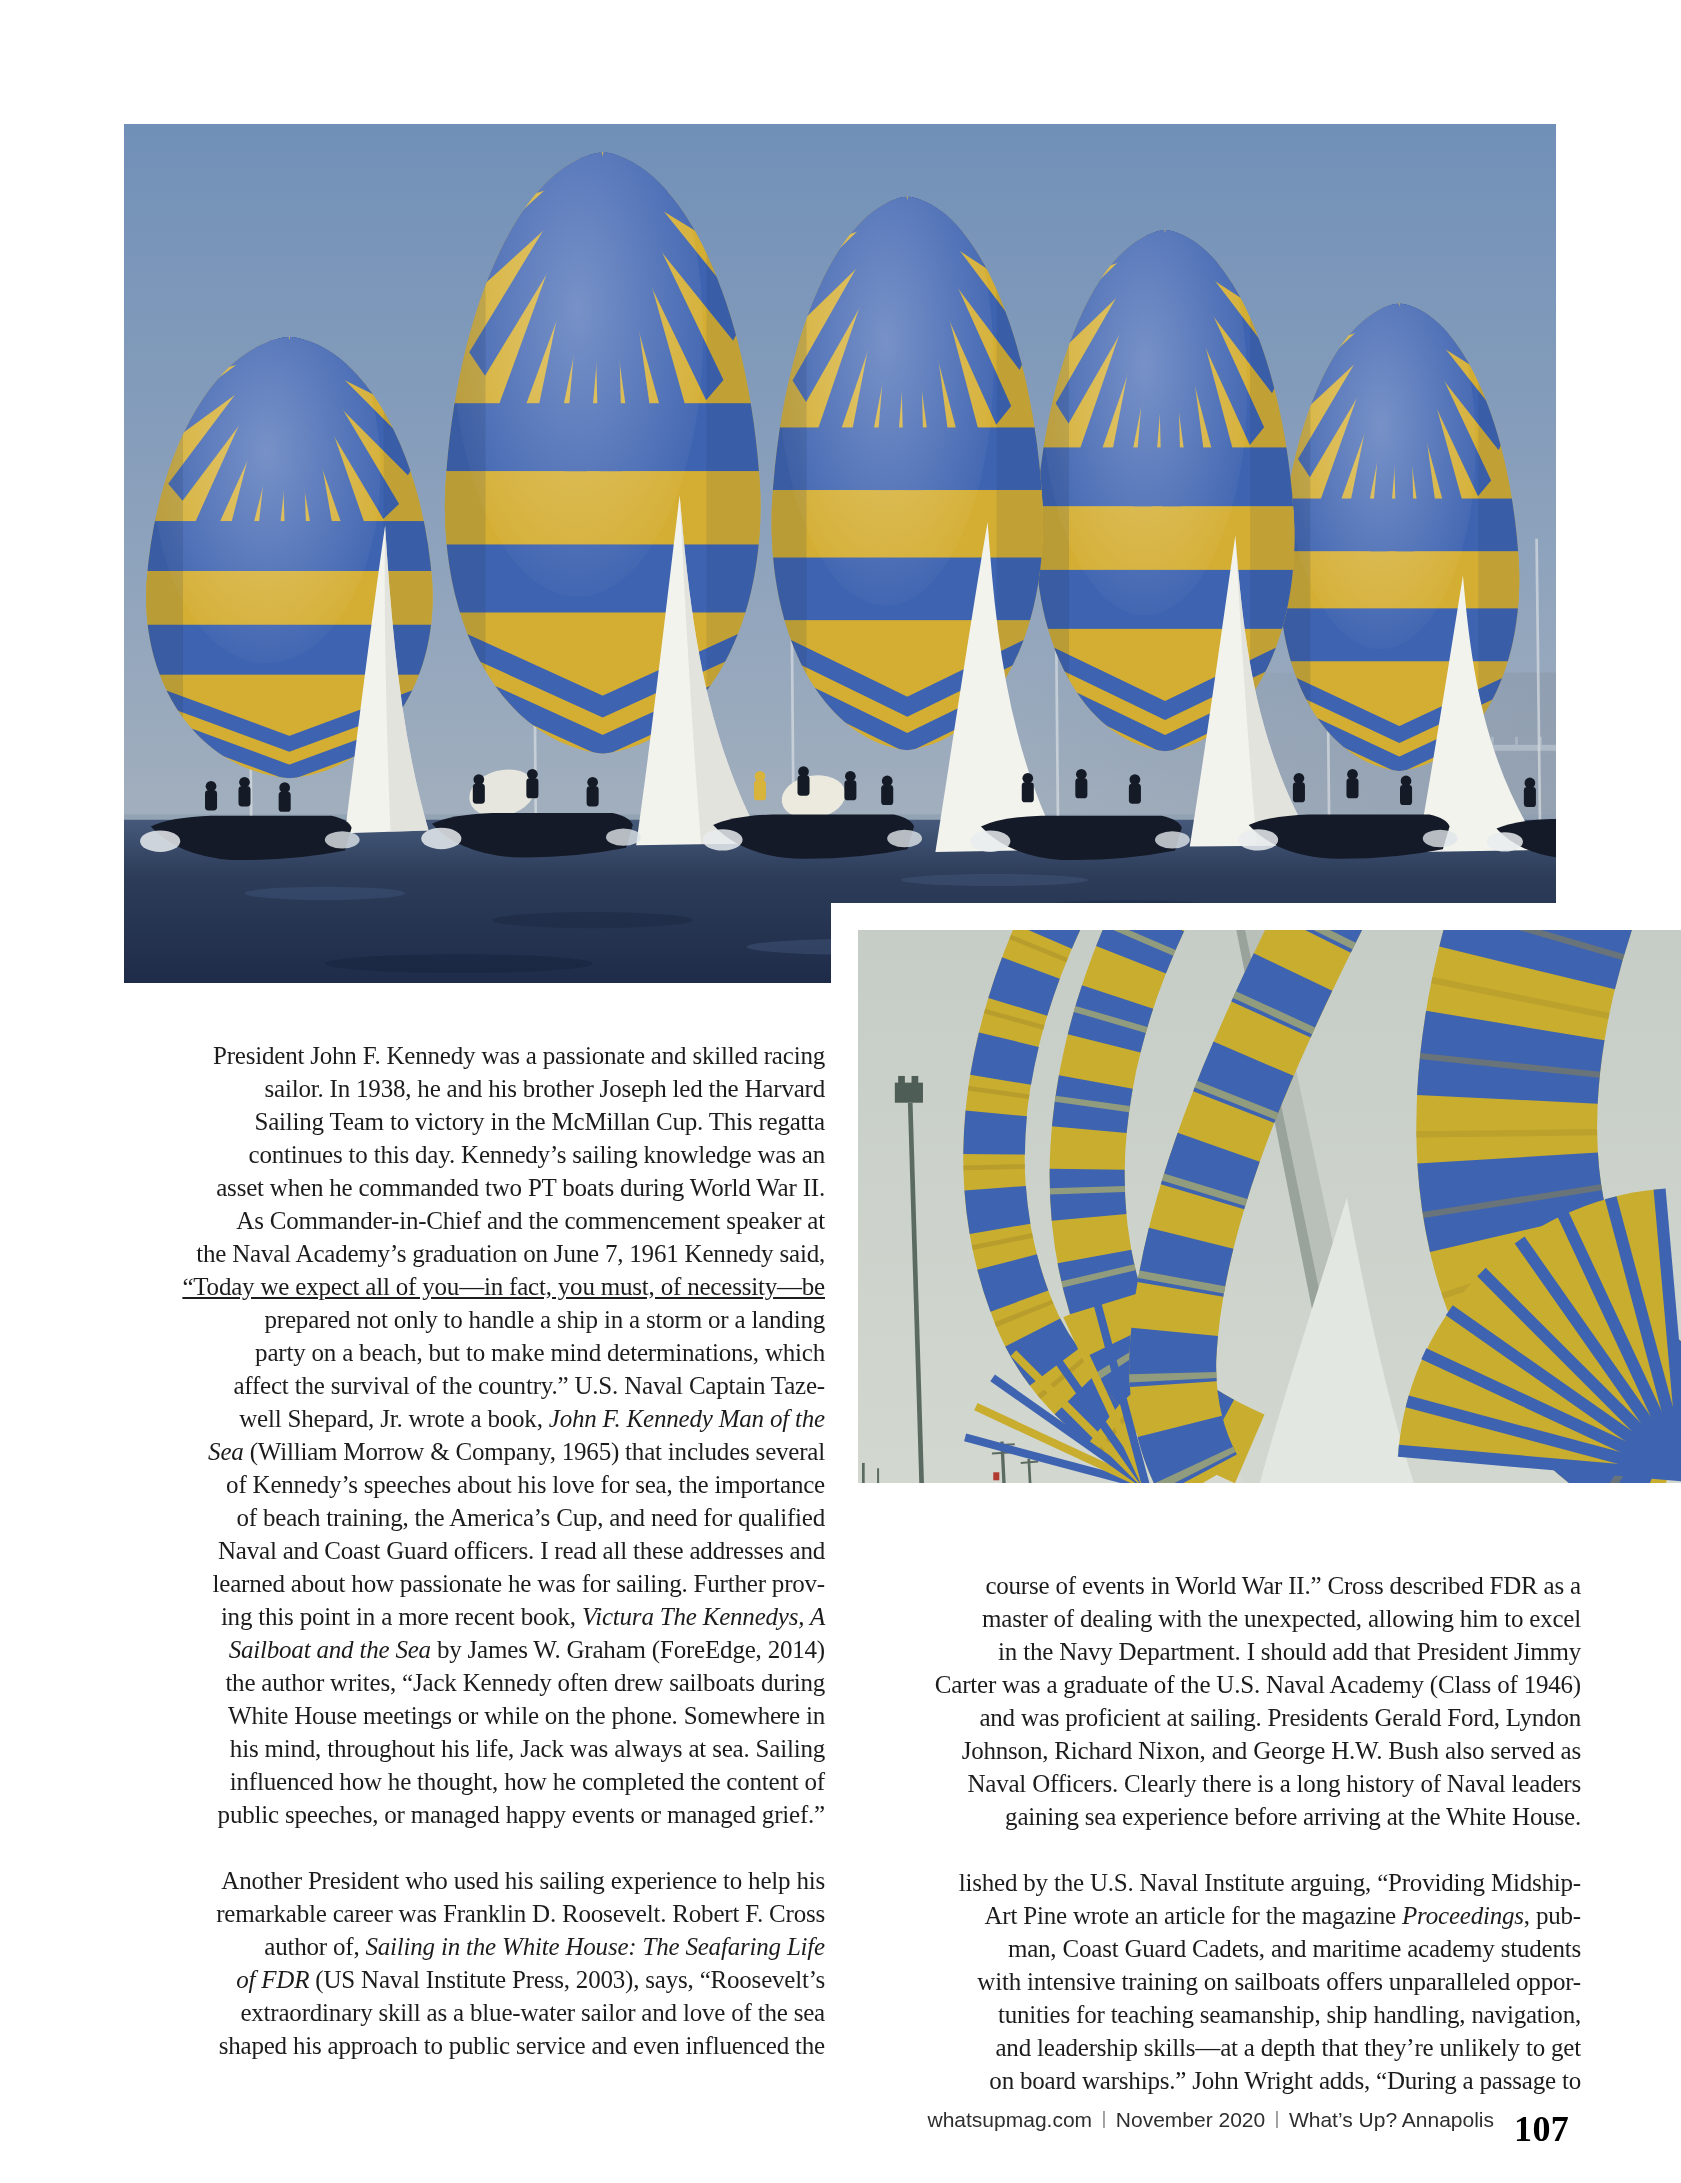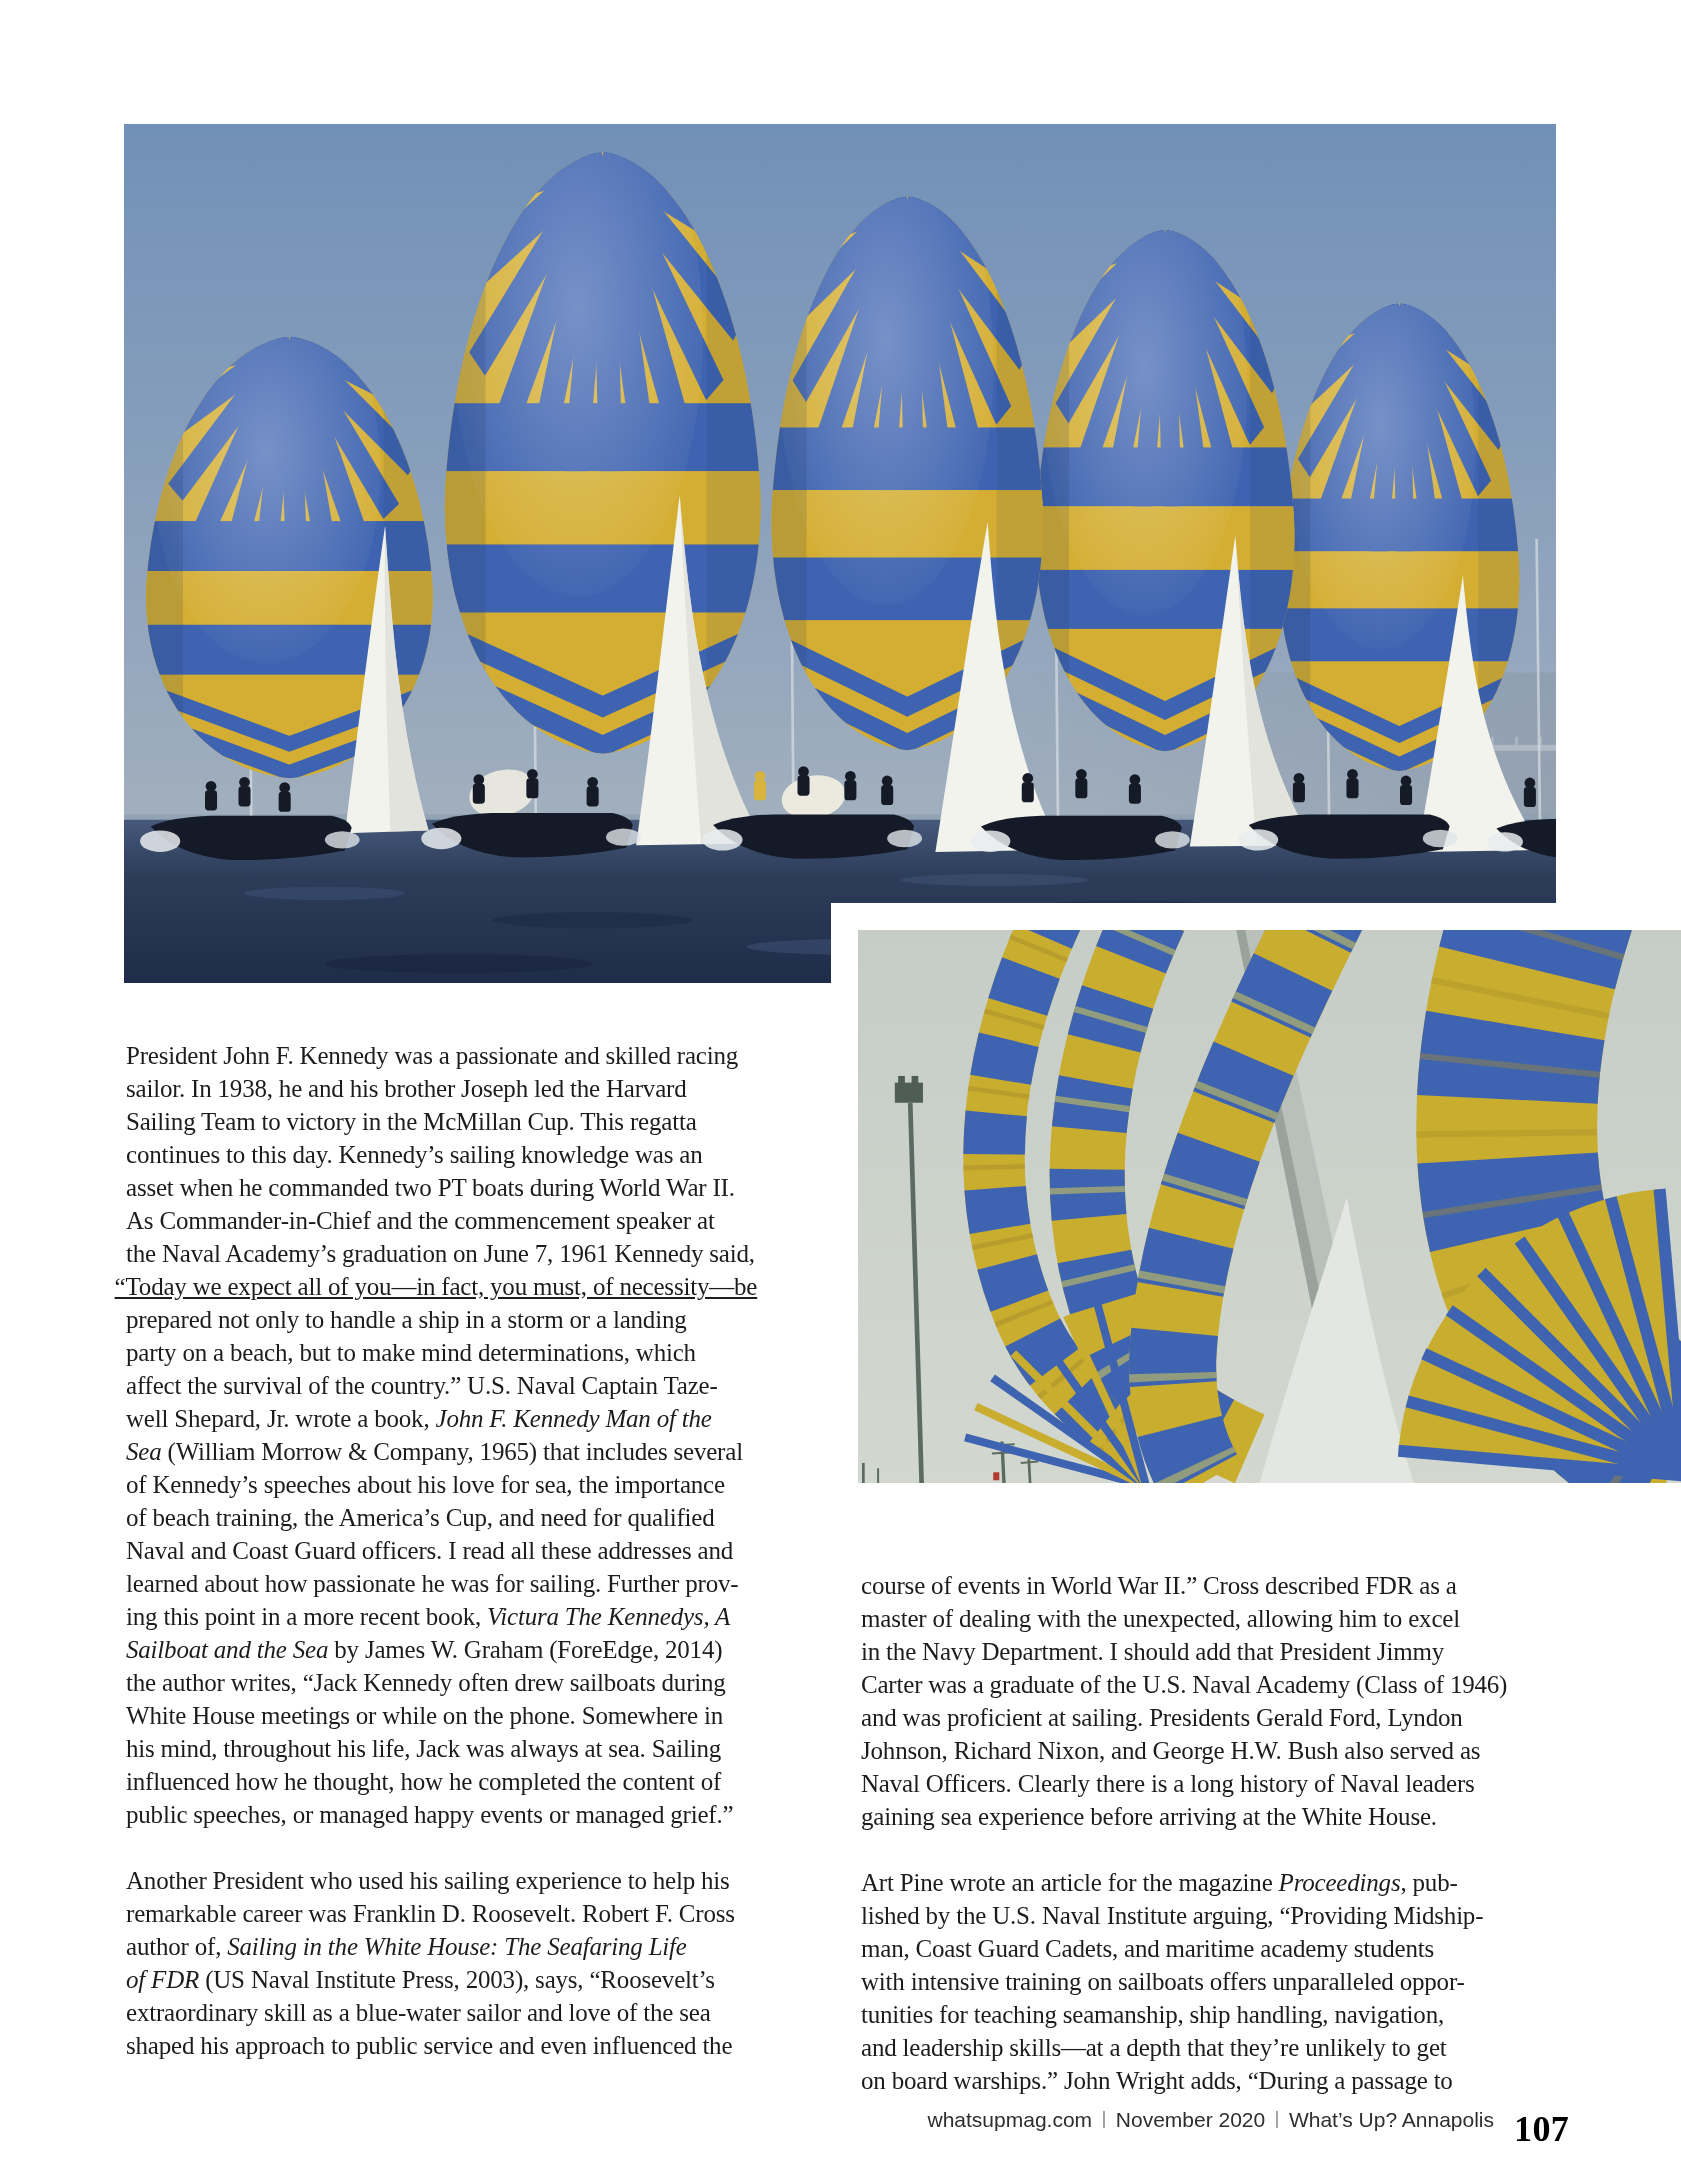--- a/index.html
+++ b/index.html
@@ -4,21 +4,21 @@
 <style>
   html,body{margin:0;padding:0;background:#ffffff;}
   .page{position:relative;width:1681px;height:2183px;background:#fff;overflow:hidden;
         font-family:"Liberation Serif","DejaVu Serif",serif;color:var(--body-text,#1c1c1c);}
   svg{display:block;}
   
   .photo-top{position:absolute;left:124px;top:124px;width:1432px;height:859px;}
   .photo-side-frame{position:absolute;left:831px;top:903px;width:850px;height:580px;background:#ffffff;}
   .photo-side{position:absolute;left:27.4px;top:27.4px;width:823px;height:553px;}
   
-  .col{position:absolute;font-size:25px;letter-spacing:-0.2px;}
+  .col{position:absolute;font-size:25px;letter-spacing:-0.2px;text-align:right;}
   .col-left{left:126px;top:1039px;width:699px;}
   .col-right{left:861px;top:1569px;width:720px;}
   .para{margin:0 0 33px 0;}
   .line{white-space:nowrap;height:33px;line-height:33px;}
   .line .it{font-style:italic;}
   .line.hang{margin-left:-11.4px;text-decoration:underline;}
   
   .footer{position:absolute;left:669px;width:900px;top:2108px;display:flex;justify-content:flex-end;
           align-items:flex-start;font-family:"Liberation Sans","DejaVu Sans",sans-serif;
           font-size:21px;color:var(--footer-text,#2e2e2e);}
@@ -321,22 +321,22 @@
         <div class="line"><span>course of events in World War II.” Cross described FDR as a</span></div>
         <div class="line"><span>master of dealing with the unexpected, allowing him to excel</span></div>
         <div class="line"><span>in the Navy Department. I should add that President Jimmy</span></div>
         <div class="line"><span>Carter was a graduate of the U.S. Naval Academy (Class of 1946)</span></div>
         <div class="line"><span>and was proficient at sailing. Presidents Gerald Ford, Lyndon</span></div>
         <div class="line"><span>Johnson, Richard Nixon, and George H.W. Bush also served as</span></div>
         <div class="line"><span>Naval Officers. Clearly there is a long history of Naval leaders</span></div>
         <div class="line"><span>gaining sea experience before arriving at the White House.</span></div>
       </div>
       <div class="para">
+        <div class="line"><span>lished by the U.S. Naval Institute arguing, “Providing Midship-</span></div>
         <div class="line"><span>Art Pine wrote an article for the magazine </span><span class="it">Proceedings</span><span>, pub-</span></div>
-        <div class="line"><span>lished by the U.S. Naval Institute arguing, “Providing Midship-</span></div>
         <div class="line"><span>man, Coast Guard Cadets, and maritime academy students</span></div>
         <div class="line"><span>with intensive training on sailboats offers unparalleled oppor-</span></div>
         <div class="line"><span>tunities for teaching seamanship, ship handling, navigation,</span></div>
         <div class="line"><span>and leadership skills—at a depth that they’re unlikely to get</span></div>
         <div class="line"><span>on board warships.” John Wright adds, “During a passage to</span></div>
       </div>
     </div>
 
   <div class="footer">
     <span class="item">whatsupmag.com</span>

